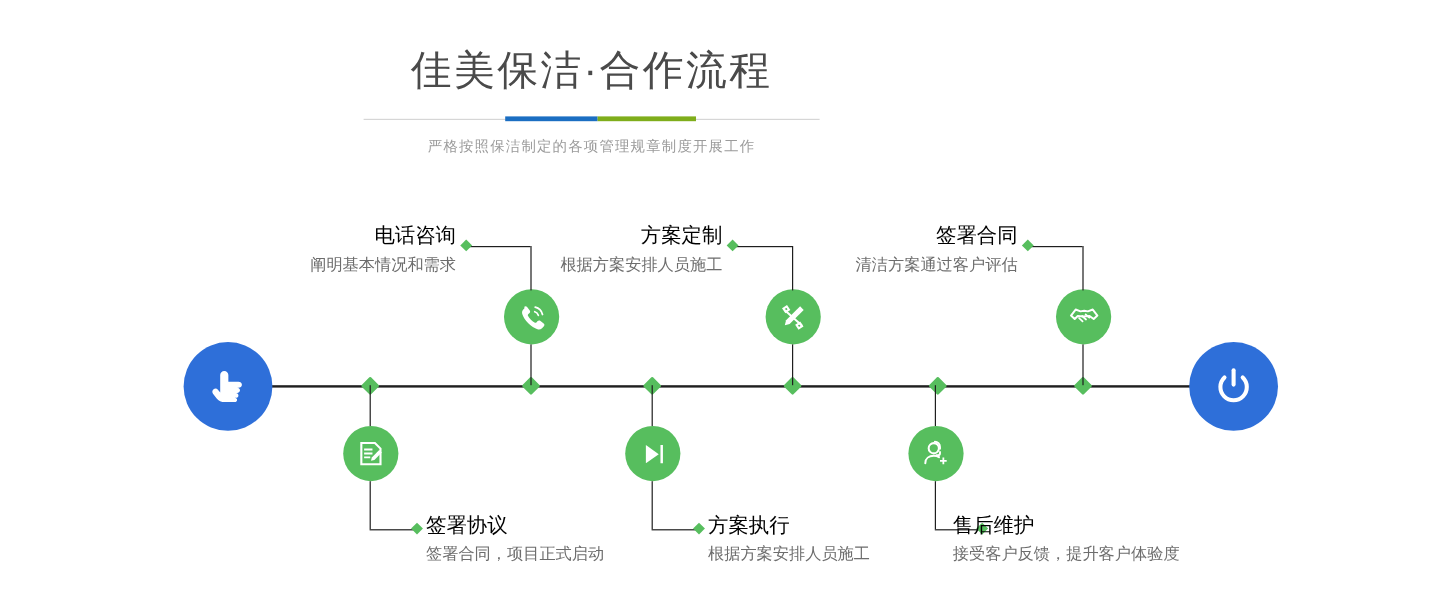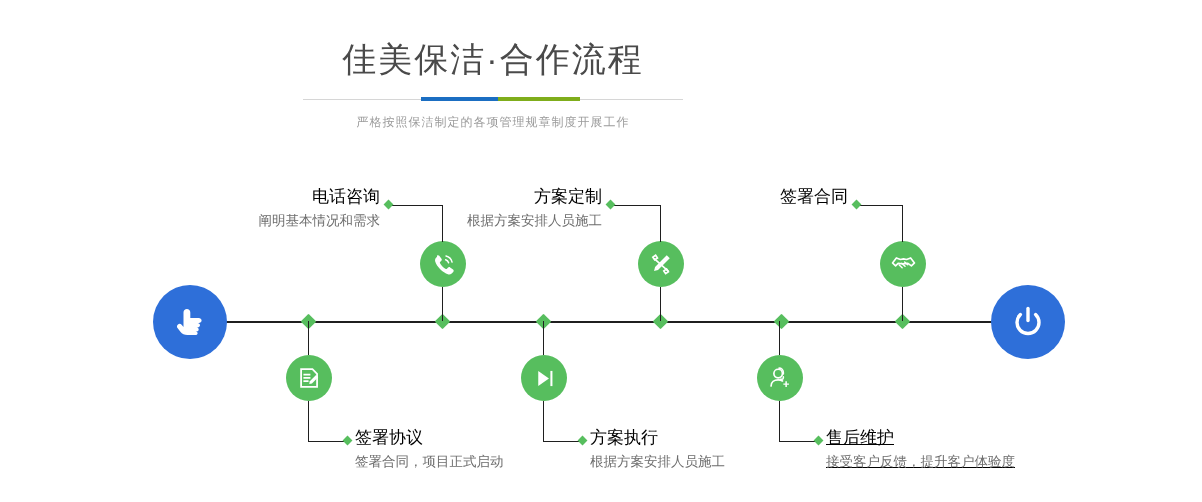--- a/index.html
+++ b/index.html
@@ -277,34 +277,35 @@
         <path fill="none" stroke="#ffffff" stroke-width="1.7" stroke-linecap="round" d="M17.6 9.6V8a4.6 4.6 0 0 0-4.6-4.6"></path>
         <path fill="none" stroke="#ffffff" stroke-width="1.7" stroke-linecap="round" d="M17.6 12.6v1.1c0 1-.8 1.8-1.8 1.8h-1.4"></path>
         <path fill="#ffffff" d="M19.8 17.6h1.6v2.2h2.2v1.6h-2.2v2.2h-1.6v-2.2h-2.2v-1.6h2.2z"></path>
       </svg>
     </span>
   </div>
   <div class="stem" style="left:779px; top:321px; height:34px;"></div>
   <div class="stem" style="left:779px; top:401px; height:40px;"></div>
   <div class="elbow-h" style="left:779px; top:441px; width:38px;"></div>
   <div class="dot" style="left:815px; top:437px;"></div>
-  <div class="label bottom" style="left:826px; top:427px;text-decoration:underline;">
+  <div class="label bottom" style="left:794px; top:427px;">
     <span class="title">售后维护</span>
     <span class="desc">接受客户反馈，提升客户体验度</span>
   </div>
 
   <div class="node" style="left:880px; top:241px;">
     <span>
       <svg width="27" height="27" viewBox="0 0 28 28">
         <path fill="none" stroke="#ffffff" stroke-width="1.7" stroke-linejoin="round" d="M2.6 12.4l4-5.2 4.2 1.6 3.2-.6 3.2.6 4.2-1.6 4 5.2-3.2 3-3.6-2.6-5.6.4-4.6-.4-2.6 2.6z"></path>
         <path fill="none" stroke="#ffffff" stroke-width="1.5" stroke-linecap="round" d="M9.6 14.6l3 2.8M12.2 12.8l3.4 3M15.2 11.4l3.2 2.8"></path>
       </svg>
     </span>
   </div>
   <div class="stem" style="left:902px; top:205px; height:37px;"></div>
   <div class="stem" style="left:902px; top:287px; height:34px;"></div>
   <div class="elbow-h" style="left:857px; top:205px; width:45px;"></div>
   <div class="dot" style="left:853px; top:201px;"></div>
   <div class="label top" style="left:640px; top:186px; width:208px;">
     <span class="title">签署合同</span>
+    <span class="desc">清洁方案通过客户评估</span>
   </div>
 
 </div>
 
 </body></html>

